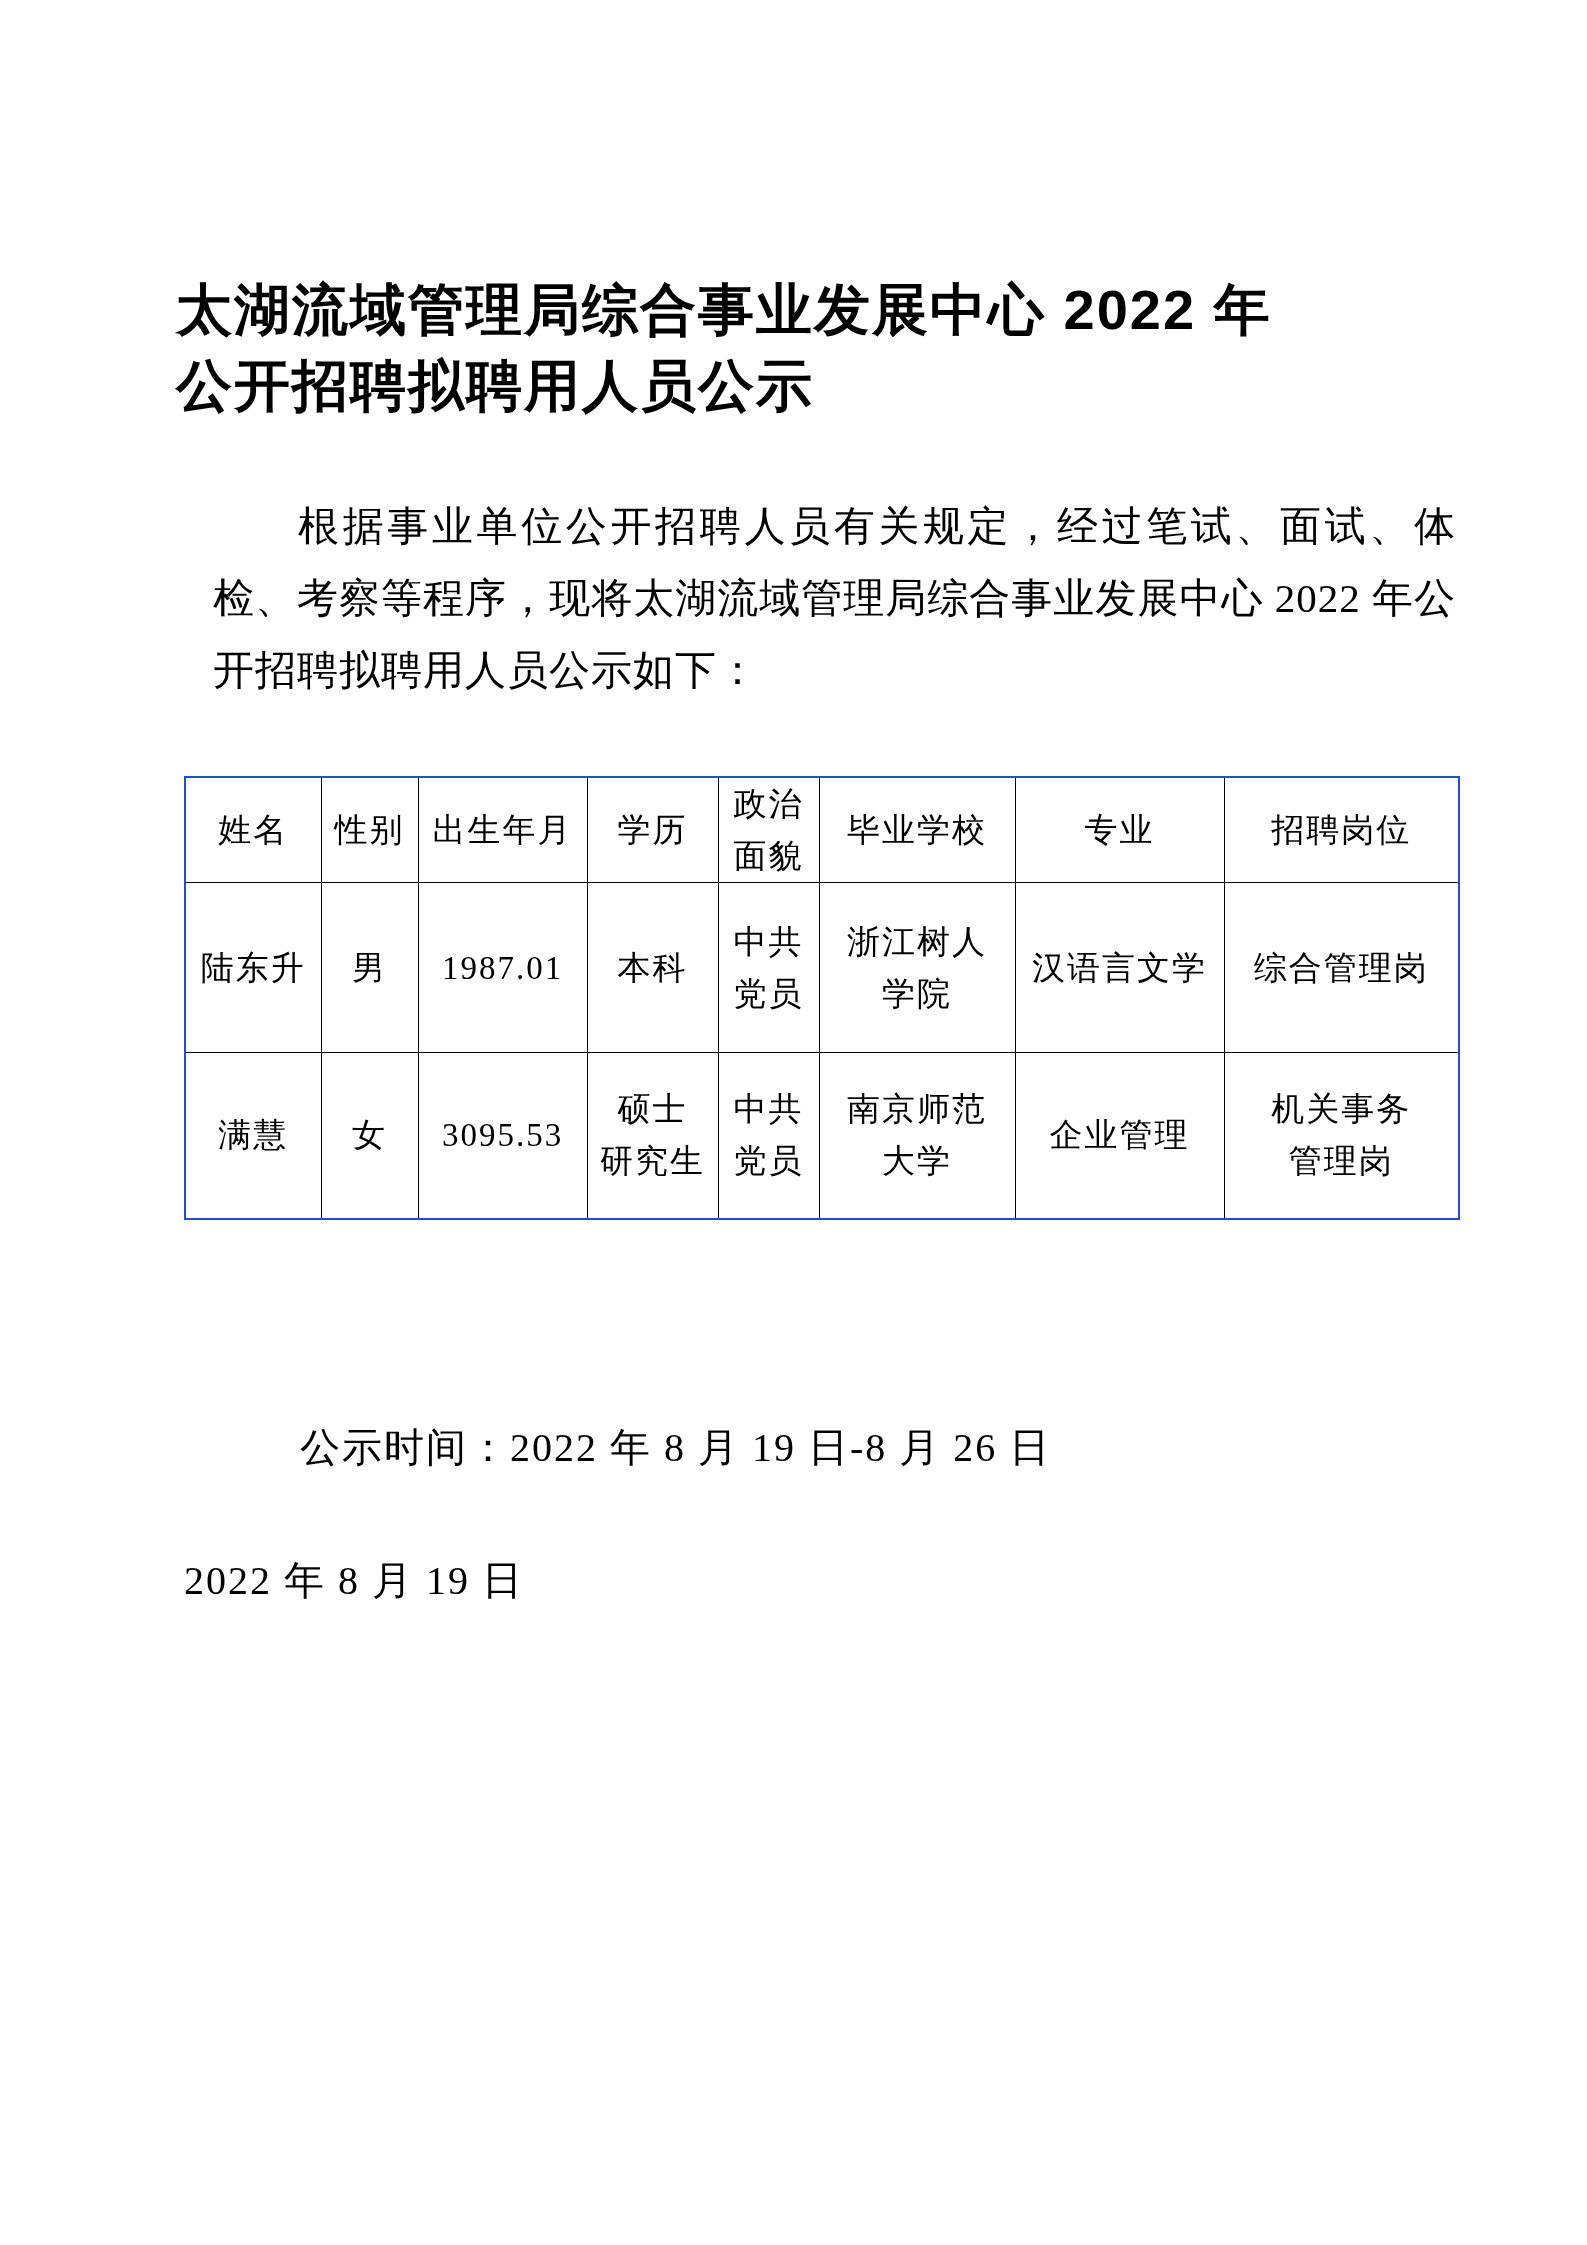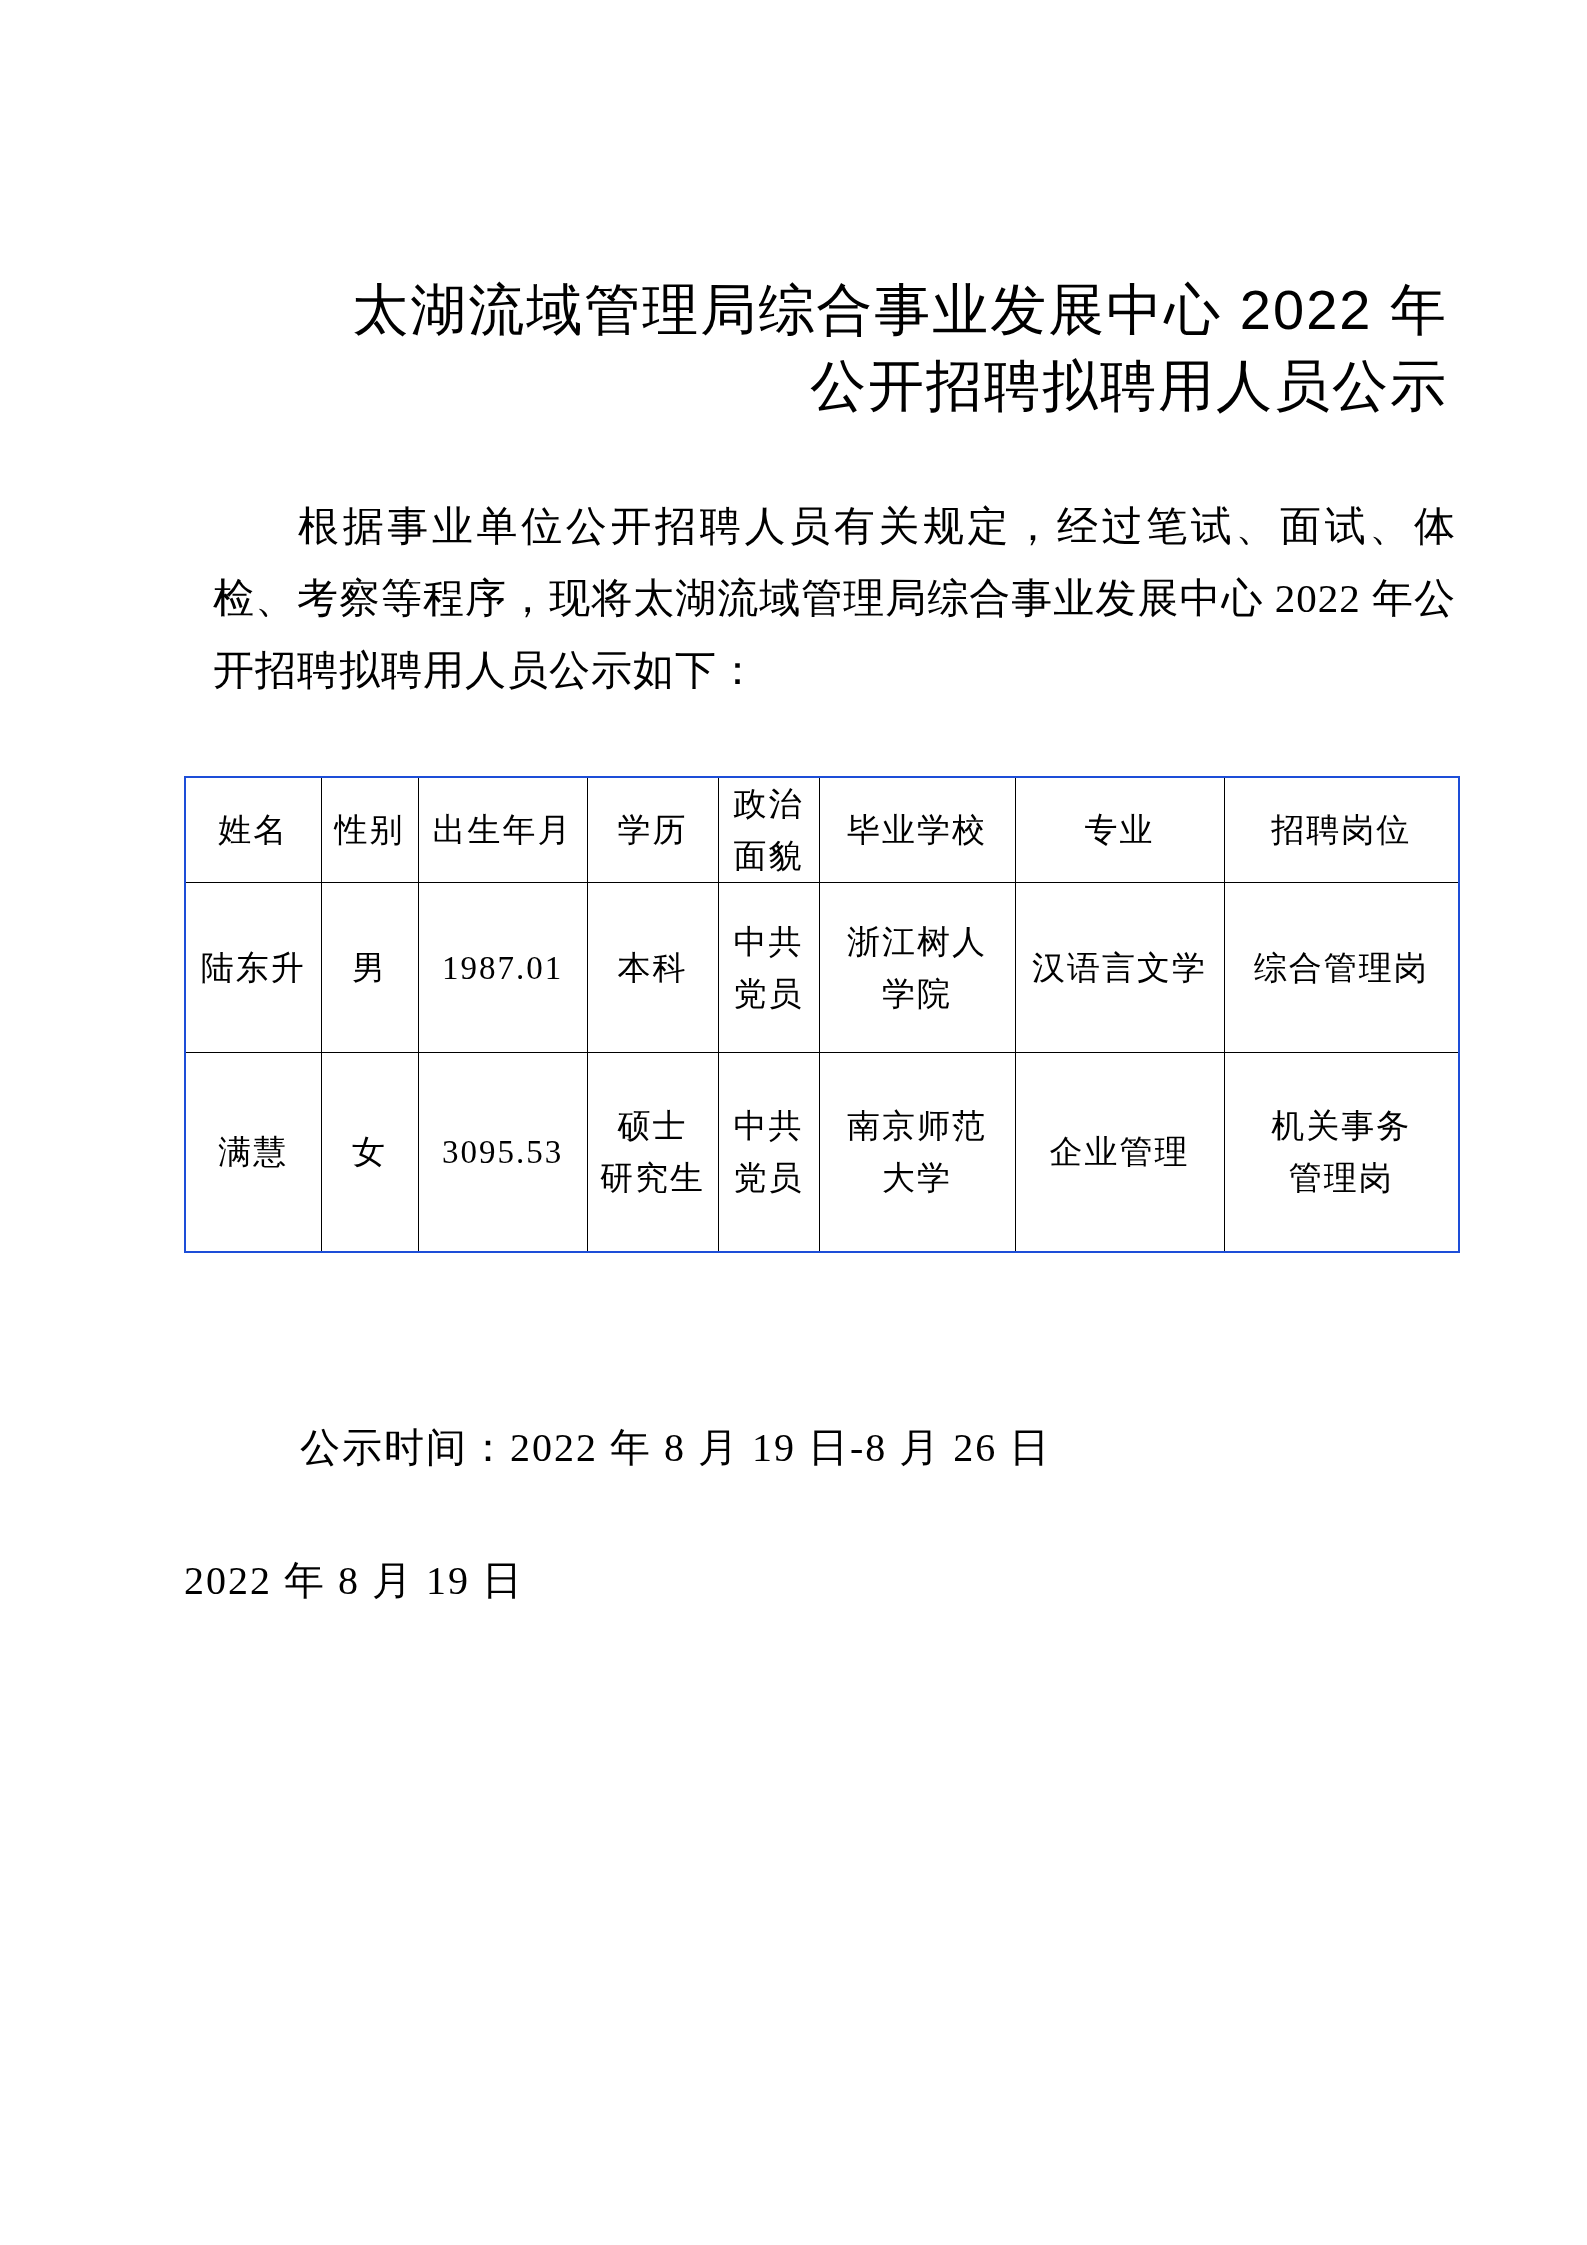--- a/index.html
+++ b/index.html
@@ -10,23 +10,23 @@
     background: #ffffff;
     color: #000000;
     font-family: "Liberation Serif", "DejaVu Serif", serif;
     overflow: hidden;
   }
   .doc-title {
     position: absolute;
     top: 272px;
     left: 176px;
     width: 1272px;
-    text-align: right;
+    text-align: left;
     font-family: "Liberation Sans", "DejaVu Sans", sans-serif;
-    font-weight: normal;
+    font-weight: bold;
     font-size: 56px;
     line-height: 76px;
     letter-spacing: 2px;
   }
   .intro {
     position: absolute;
     top: 490px;
     left: 213px;
     width: 1243px;
     font-size: 41px;
@@ -51,21 +51,21 @@
     font-weight: normal;
     font-size: 33px;
     line-height: 52px;
     letter-spacing: 2px;
     white-space: pre-line;
     padding: 0 6px;
     overflow: hidden;
   }
   .roster thead tr { height: 92px; }
   .roster tbody tr.row-1 { height: 170px; }
-  .roster tbody tr.row-2 { height: 199px; }
+  .roster tbody tr.row-2 { height: 166px; }
   .notice-block {
     position: absolute;
     top: 1278px;
     left: 300px;
     font-size: 40px;
     line-height: 68px;
     letter-spacing: 2px;
     white-space: pre-wrap;
   }
   .issue-date {

